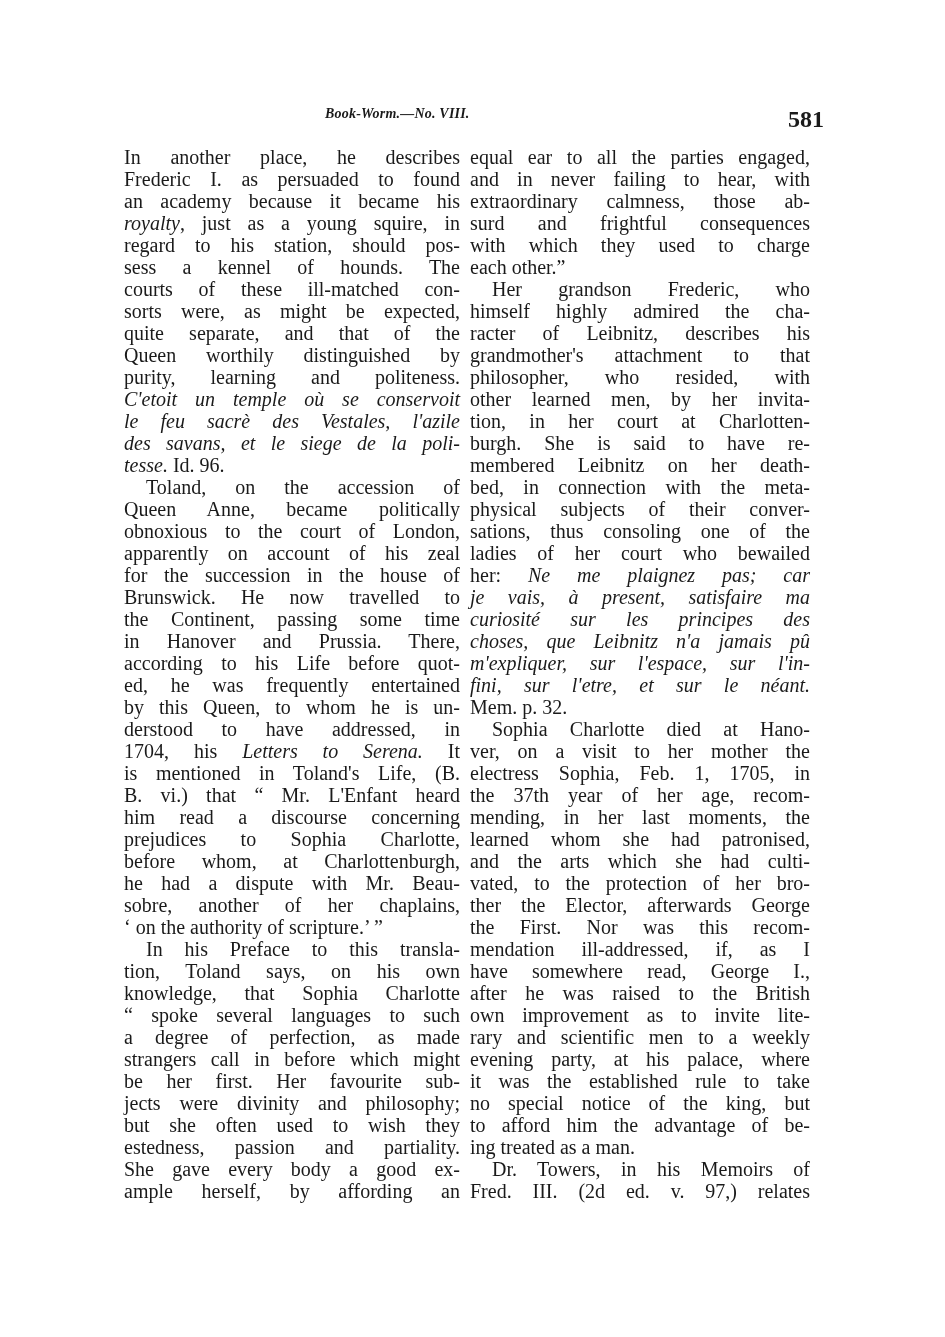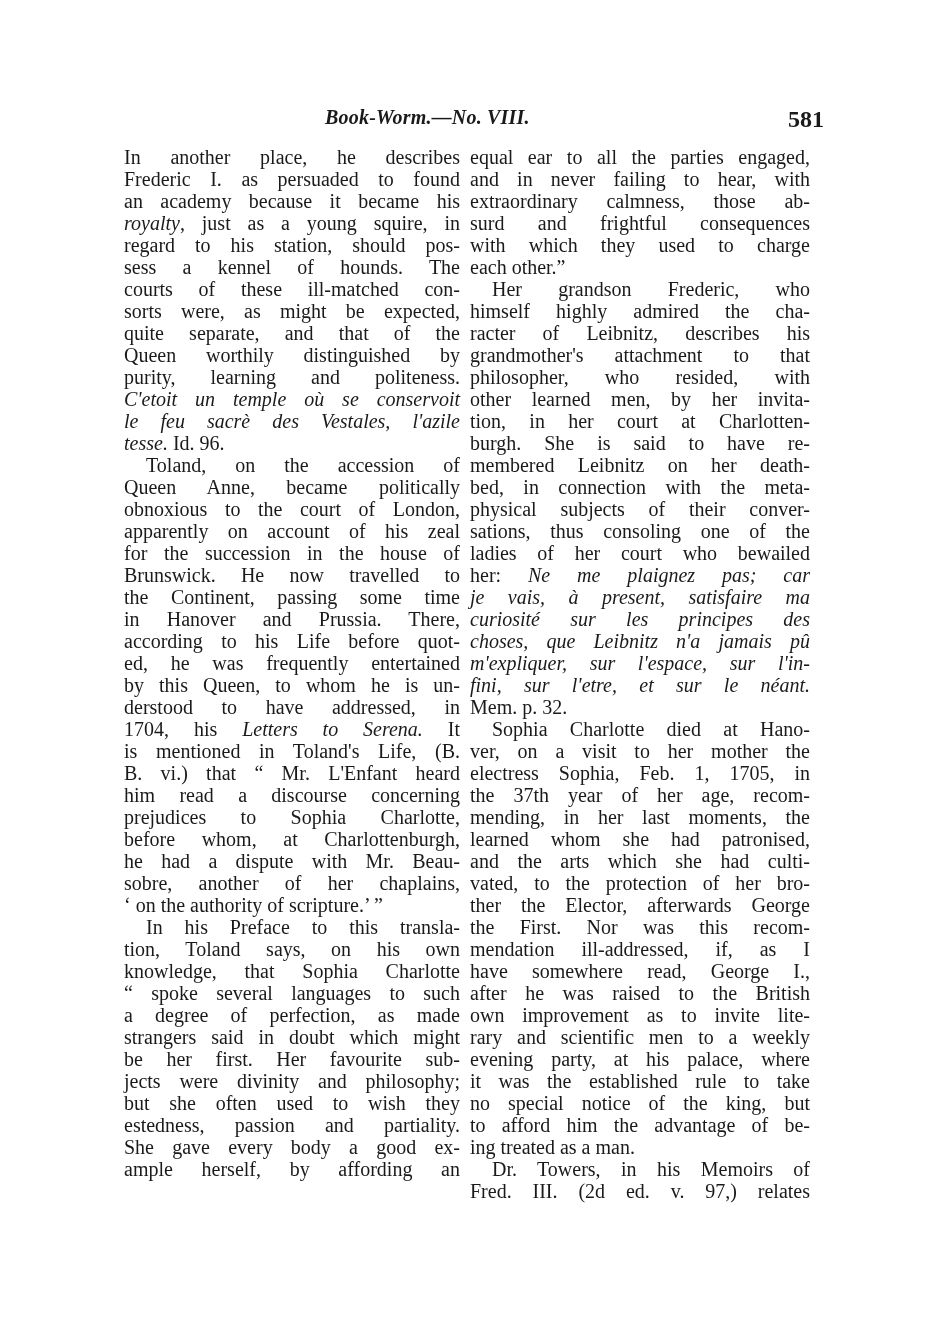--- a/index.html
+++ b/index.html
@@ -28,21 +28,21 @@
       width: 712px;
       height: 30px;
     }
     .running-title {
       position: absolute;
       left: 205px;
       top: 0;
       font-family: "Liberation Serif", "DejaVu Serif", serif;
       font-style: italic;
       font-weight: bold;
-      font-size: 20px;
+      font-size: 14px;
       letter-spacing: 0.2px;
     }
     .page-number {
       position: absolute;
       right: 8px;
       top: 0;
       font-family: "Liberation Serif", "DejaVu Serif", serif;
       font-weight: bold;
       font-size: 24px;
     }
@@ -86,20 +86,21 @@
       <div class="line"><span class="it">royalty</span>, just as a young squire, in</div>
       <div class="line">regard to his station, should pos-</div>
       <div class="line">sess a kennel of hounds. The</div>
       <div class="line">courts of these ill-matched con-</div>
       <div class="line">sorts were, as might be expected,</div>
       <div class="line">quite separate, and that of the</div>
       <div class="line">Queen worthily distinguished by</div>
       <div class="line">purity, learning and politeness.</div>
       <div class="line it">C'etoit un temple où se conservoit</div>
       <div class="line it">le feu sacrè des Vestales, l'azile</div>
+      <div class="line it">des savans, et le siege de la poli-</div>
       <div class="line last"><span class="it">tesse.</span> Id. 96.</div>
       <div class="line indent">Toland, on the accession of</div>
       <div class="line">Queen Anne, became politically</div>
       <div class="line">obnoxious to the court of London,</div>
       <div class="line">apparently on account of his zeal</div>
       <div class="line">for the succession in the house of</div>
       <div class="line">Brunswick. He now travelled to</div>
       <div class="line">the Continent, passing some time</div>
       <div class="line">in Hanover and Prussia. There,</div>
       <div class="line">according to his Life before quot-</div>
@@ -113,21 +114,21 @@
       <div class="line">prejudices to Sophia Charlotte,</div>
       <div class="line">before whom, at Charlottenburgh,</div>
       <div class="line">he had a dispute with Mr. Beau-</div>
       <div class="line">sobre, another of her chaplains,</div>
       <div class="line last">‘ on the authority of scripture.’ ”</div>
       <div class="line indent">In his Preface to this transla-</div>
       <div class="line">tion, Toland says, on his own</div>
       <div class="line">knowledge, that Sophia Charlotte</div>
       <div class="line">“ spoke several languages to such</div>
       <div class="line">a degree of perfection, as made</div>
-      <div class="line">strangers said in doubt which might</div>
+      <div class="line">strangers call in before which might</div>
       <div class="line">be her first. Her favourite sub-</div>
       <div class="line">jects were divinity and philosophy;</div>
       <div class="line">but she often used to wish they</div>
       <div class="line">estedness, passion and partiality.</div>
       <div class="line">She gave every body a good ex-</div>
       <div class="line">ample herself, by affording an</div>
     </div>
   <div class="column col-right" id="col-right">
       <div class="line">equal ear to all the parties engaged,</div>
       <div class="line">and in never failing to hear, with</div>

